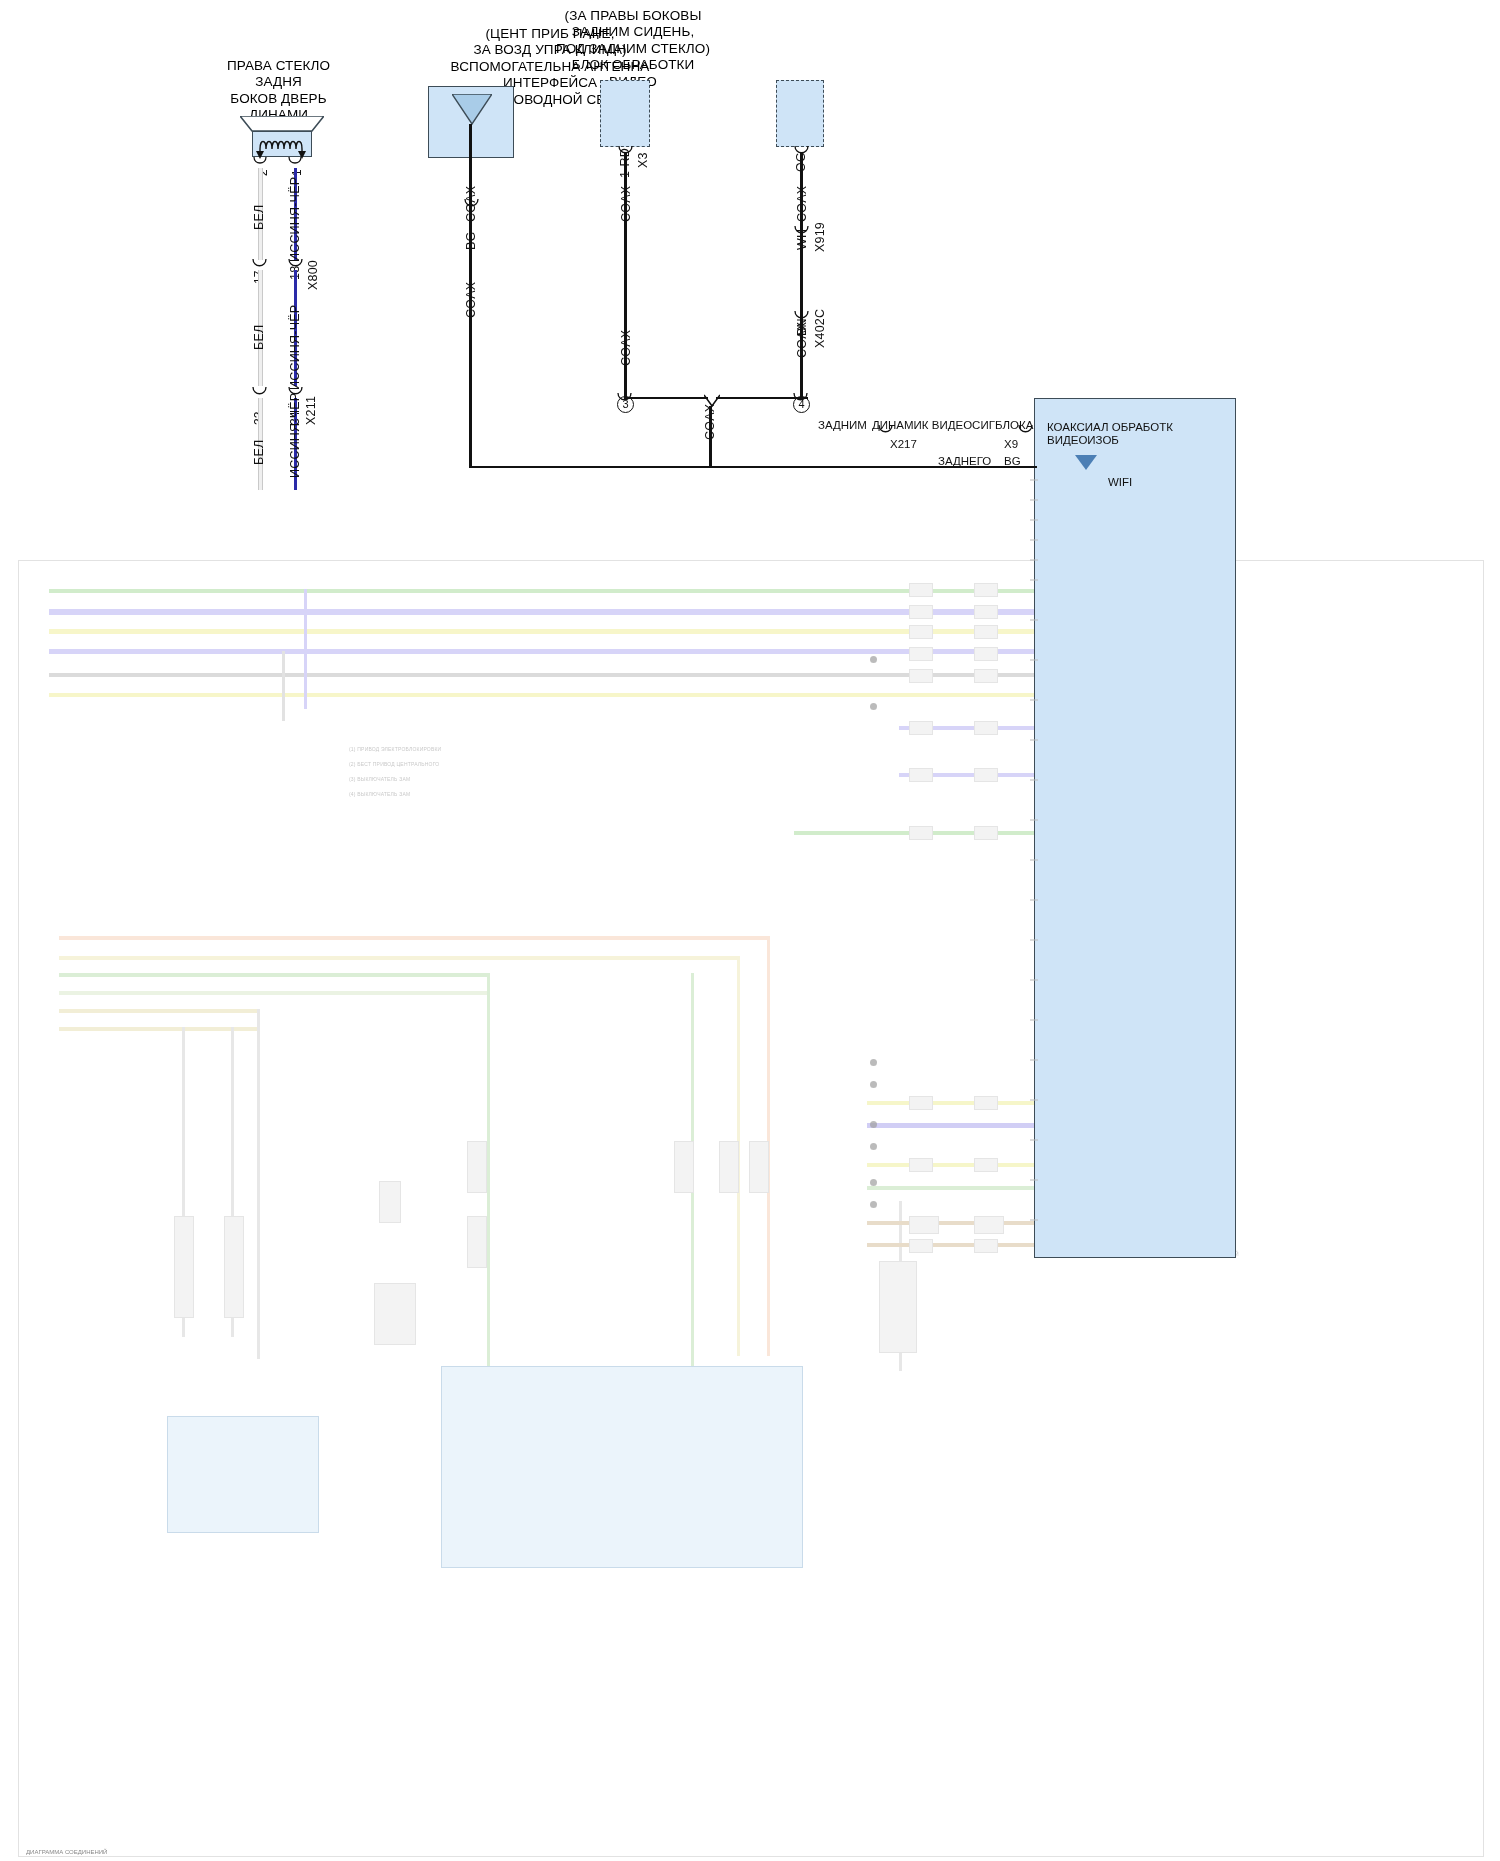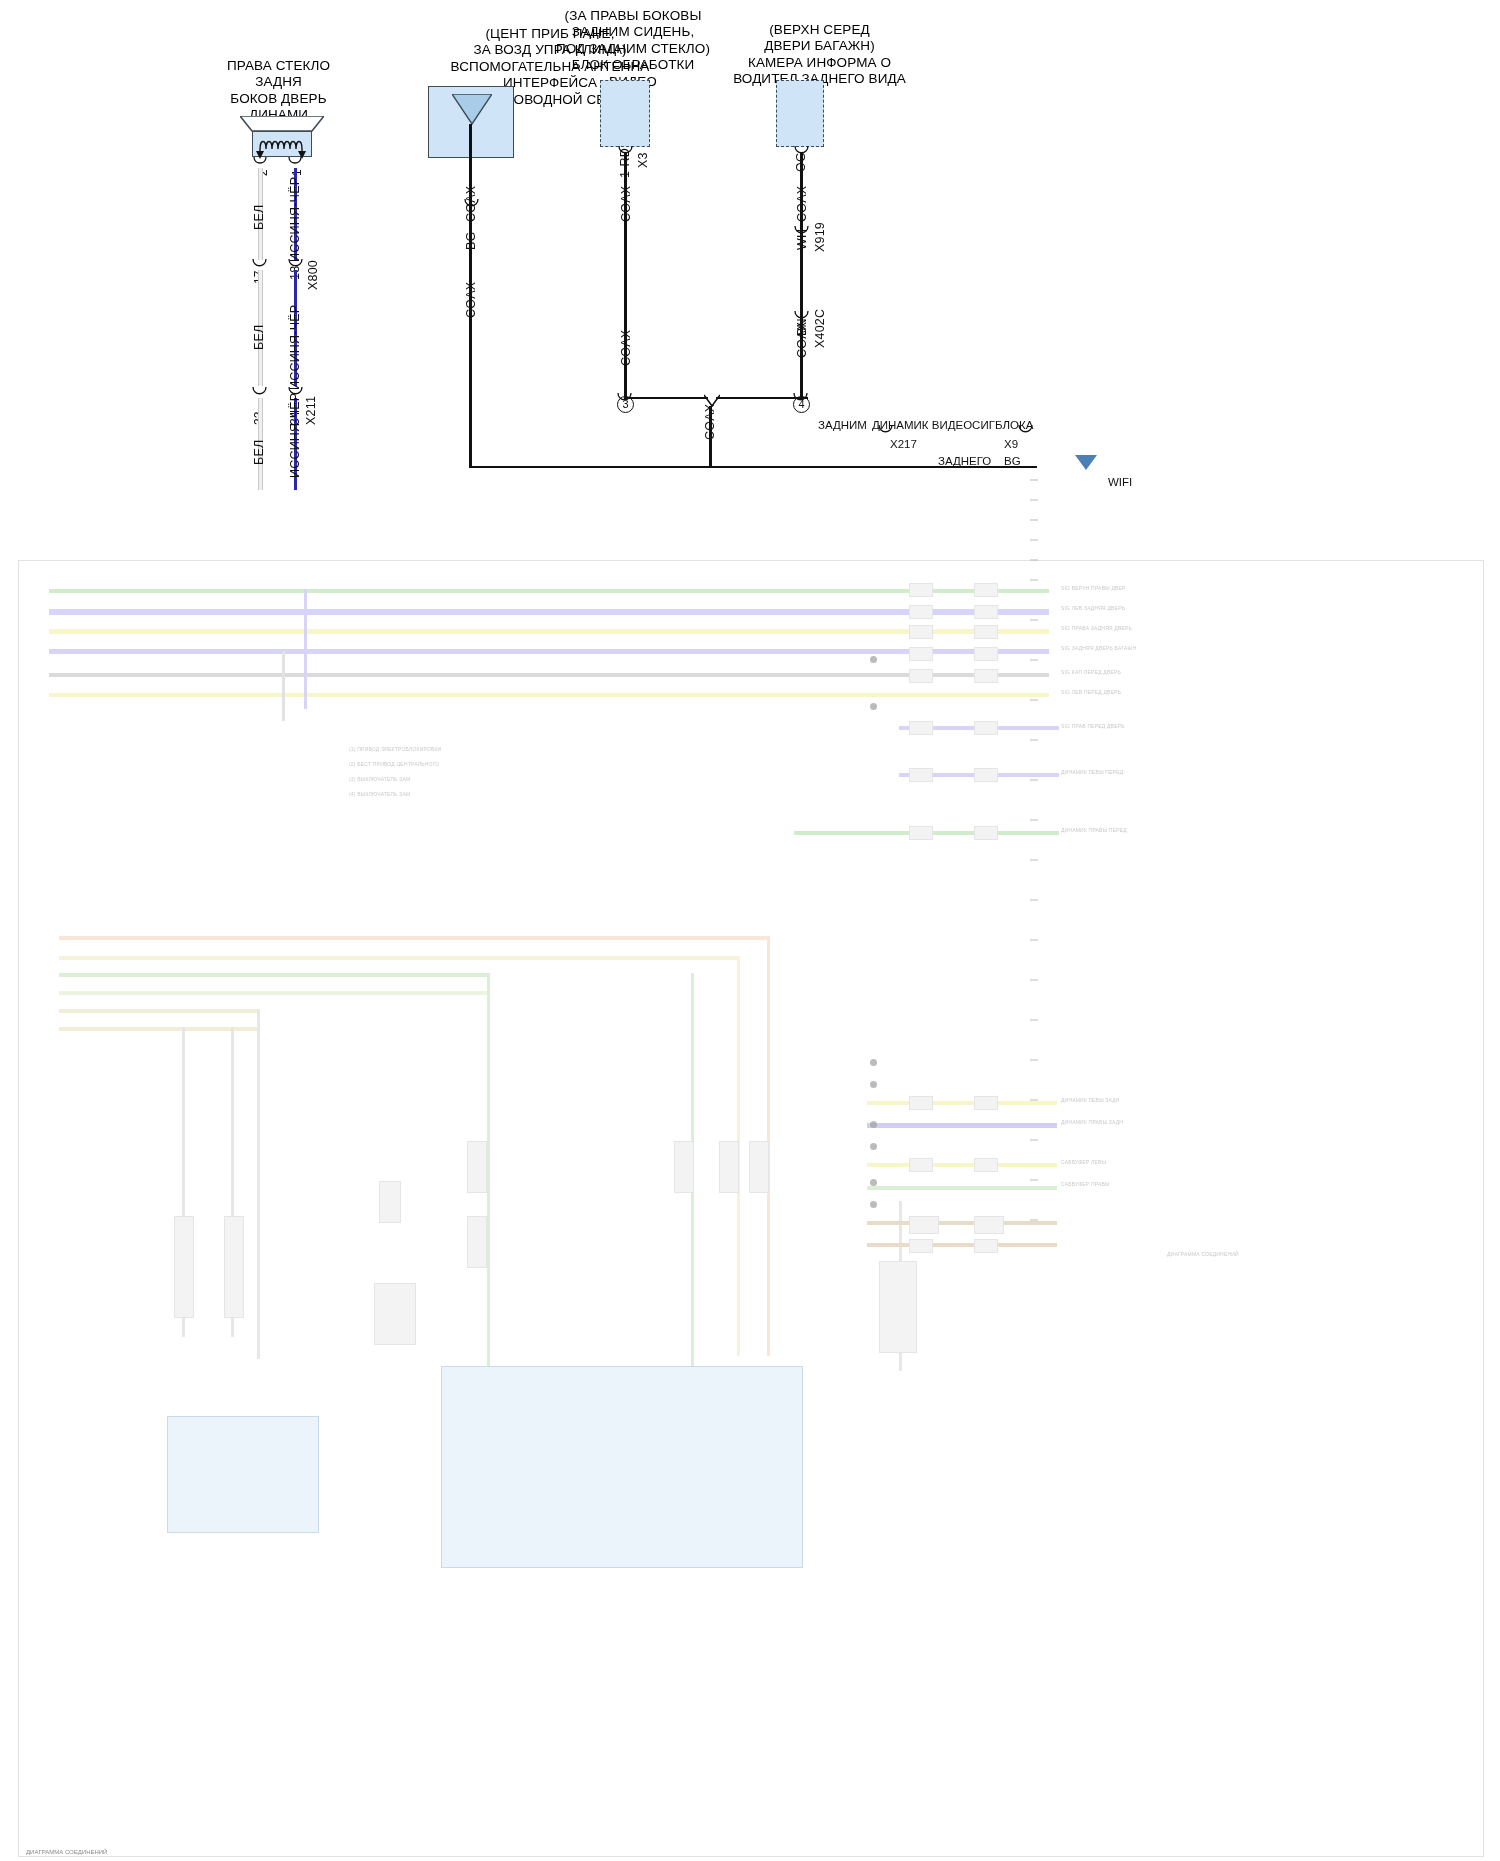--- a/index.html
+++ b/index.html
@@ -264,20 +264,24 @@
     <div class="bgtext" style="left:1042px;top:536px;">ДИНАМИК ЛЕВЫ ЗАДН</div>
     <div class="bgtext" style="left:1042px;top:558px;">ДИНАМИК ПРАВЫ ЗАДН</div>
     <div class="bgtext" style="left:1042px;top:598px;">САБВУФЕР ЛЕВЫ</div>
     <div class="bgtext" style="left:1042px;top:620px;">САБВУФЕР ПРАВЫ</div>
 
     <div class="bgtext" style="left:1148px;top:690px;">ДИАГРАММА СОЕДИНЕНИЙ</div>
   </div>
 
   <div id="top-white"></div>
 
+  <div id="module-panel">
+    <div class="mod-text" style="left:12px;top:22px;">КОАКСИАЛ ОБРАБОТК
+ВИДЕОИЗОБ</div>
+  </div>
   <div class="wifi-tri" style="left:1075px;top:455px;"></div>
   <div class="overlap-text" style="left:1108px;top:476px;">WIFI</div>
 
   <div id="fg">
 
     <div class="comp-label" style="left:196px;top:58px;width:165px;">ПРАВА СТЕКЛО
 ЗАДНЯ
 БОКОВ ДВЕРЬ
 ДИНАМИ</div>
 
@@ -372,24 +376,20 @@
 
     <div class="wire black" style="left:624px;top:152px;height:245px;"></div>
     <div class="vlabel" style="left:619px;top:222px;">COAX</div>
     <div class="vlabel" style="left:619px;top:366px;">COAX</div>
 
     <svg style="position:absolute;left:617px;top:392px;" width="16" height="12">
       <path d="M1,1 C1,10 14,10 14,1" fill="none" stroke="#111" stroke-width="1.3"></path>
     </svg>
     <div class="circ" style="left:617px;top:396px;">3</div>
 
-    <div class="comp-label" style="left:722px;top:22px;width:195px;">(ВЕРХН СЕРЕД
-ДВЕРИ БАГАЖН)
-КАМЕРА ИНФОРМА О
-ВОДИТЕЛ ЗАДНЕГО ВИДА</div>
 
     <div class="box dashed" style="left:776px;top:80px;width:48px;height:67px;"></div>
     <svg style="position:absolute;left:794px;top:145px;" width="16" height="12">
       <path d="M1,1 C1,10 14,10 14,1" fill="none" stroke="#111" stroke-width="1.3"></path>
     </svg>
     <div class="vlabel" style="left:794px;top:172px;">OG</div>
 
     <div class="wire black" style="left:800px;top:152px;height:245px;"></div>
     <div class="vlabel" style="left:795px;top:222px;">COAX</div>
     <div class="vlabel" style="left:795px;top:250px;">WH</div>

